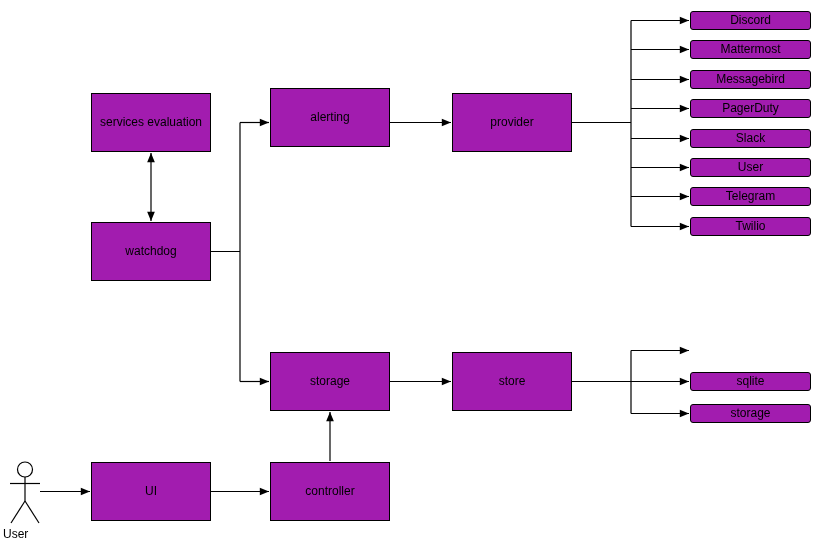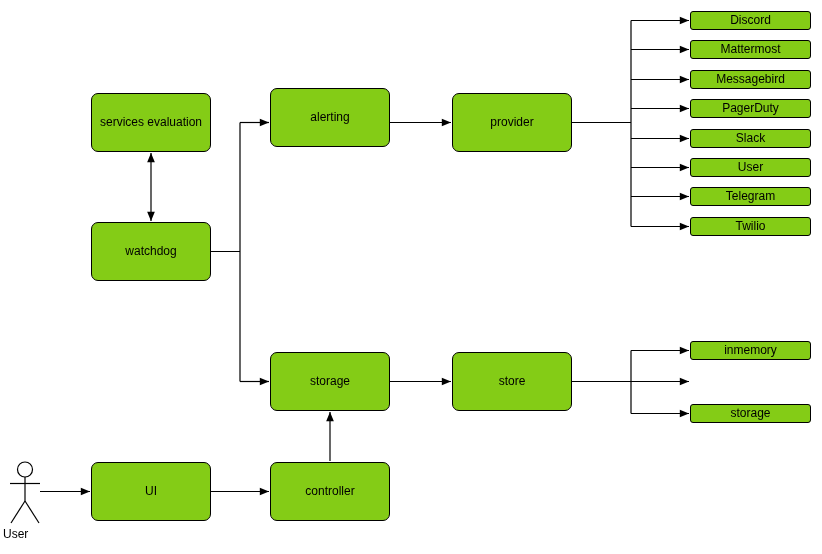--- a/index.html
+++ b/index.html
@@ -9,31 +9,31 @@
     height: 554px;
     background: #ffffff;
     font-family: "Liberation Sans", sans-serif;
     overflow: hidden;
   }
   .svg-layer { position: absolute; left: 0; top: 0; }
   .node {
     position: absolute;
     box-sizing: border-box;
     border: 1px solid #000000;
-    background: #84cc16;
+    background: #a21caf;
     color: #000000;
     display: flex;
     align-items: center;
     justify-content: center;
     text-align: center;
     font-size: 12px;
     line-height: 1.2;
     white-space: nowrap;
   }
-  .node.main { width: 120px; height: 59px; border-radius: 7px; }
+  .node.main { width: 120px; height: 59px; border-radius: 0; }
   .node.mini { width: 121px; height: 19px; border-radius: 3px; }
   .actor-label {
     position: absolute;
     left: 3px;
     top: 527px;
     width: 46px;
     font-size: 12px;
     color: #000000;
   }
 </style>
@@ -103,18 +103,18 @@
 
   <div class="node mini" style="left:690px;top:11px">Discord</div>
   <div class="node mini" style="left:690px;top:40px">Mattermost</div>
   <div class="node mini" style="left:690px;top:70px">Messagebird</div>
   <div class="node mini" style="left:690px;top:99px">PagerDuty</div>
   <div class="node mini" style="left:690px;top:129px">Slack</div>
   <div class="node mini" style="left:690px;top:158px">User</div>
   <div class="node mini" style="left:690px;top:187px">Telegram</div>
   <div class="node mini" style="left:690px;top:217px">Twilio</div>
 
-  <div class="node mini" style="left:690px;top:341px">inmemory</div>
+  <div class="node mini" style="left:690px;top:372px">sqlite</div>
   <div class="node mini" style="left:690px;top:404px">storage</div>
 
   <div class="actor-label">User</div>
 
 </div>
 
 </body></html>

